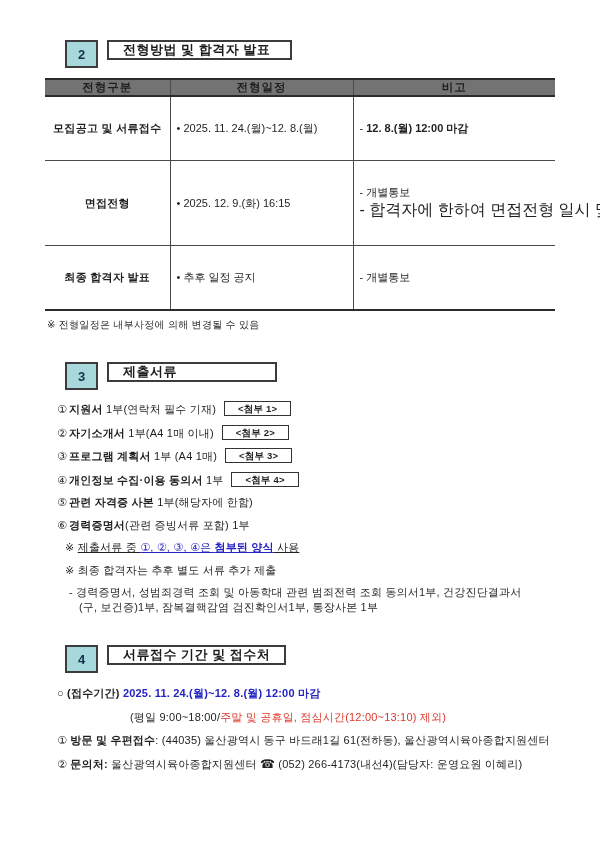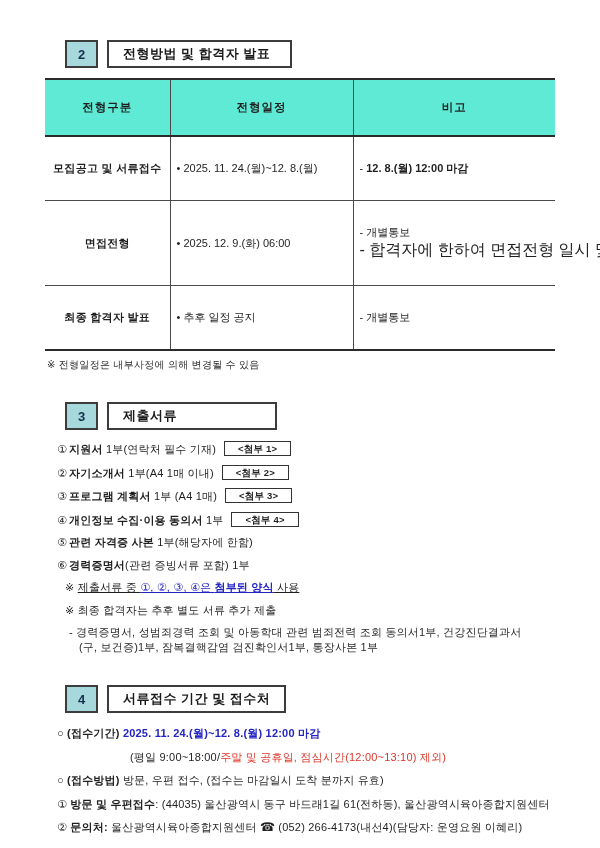--- a/index.html
+++ b/index.html
@@ -11,33 +11,33 @@
     padding:40px 30px 0 45px;
   }
   
   .sec-header { display:flex; align-items:stretch; gap:9px; margin-left:20px; }
   .num-badge {
     width:33px; height:28px; background:#a7d8db; border:2px solid #3c3c3c;
     display:flex; align-items:center; justify-content:center;
     font-weight:bold; font-size:13px; color:#15304d;
   }
   .title-badge {
-    height:28px; min-width:170px; background:#ffffff; border:2px solid #3c3c3c;
+    height:20px; min-width:170px; background:#ffffff; border:2px solid #3c3c3c;
     display:flex; align-items:center; padding:0 14px;
     font-weight:bold; font-size:13px; letter-spacing:0.5px; color:#1a1a1a;
   }
   
   table.sched {
     border-collapse:collapse; table-layout:fixed; width:510px;
     margin-top:10px; font-size:11px;
     border-top:2px solid #2b2b2b; border-bottom:2px solid #2b2b2b;
   }
   table.sched th {
-    background:#5eead4; font-weight:bold; font-size:11.5px;
-    padding:20px 2px; border-bottom:2px solid #2b2b2b; letter-spacing:1px;
+    background:#737373; font-weight:bold; font-size:11.5px;
+    padding:0 2px; border-bottom:2px solid #2b2b2b; letter-spacing:1px;
   }
   table.sched td { border-top:1px solid #4a4a4a; padding:24px 6px; vertical-align:middle; }
   table.sched tr:first-child td { border-top:none; }
   .cdiv { border-left:1px solid #4a4a4a; }
   td.cat { text-align:center; font-weight:bold; padding:7px 2px; letter-spacing:0.3px; }
   .note-line { white-space:nowrap; }
   .note-line.compact { font-size:16px; }
   .bold { font-weight:bold; }
   .tbl-footnote { margin:7px 0 0 2px; font-size:10px; color:#2a2a2a; letter-spacing:0.3px; }
   
@@ -90,21 +90,21 @@
     <tbody>
       <tr>
         <td class="cat">모집공고 및 서류접수</td>
         <td class="cdiv">• 2025. 11. 24.(월)~12. 8.(월)</td>
         <td class="cdiv">
           <div class="note-line"><span>- </span><span class="bold">12. 8.(월) 12:00 마감</span></div>
         </td>
       </tr>
       <tr>
         <td class="cat">면접전형</td>
-        <td class="cdiv">• 2025. 12. 9.(화) 06:00</td>
+        <td class="cdiv">• 2025. 12. 9.(화) 16:15</td>
         <td class="cdiv">
           <div class="note-line">- 개별통보</div>
           <div class="note-line compact">- 합격자에 한하여 면접전형 일시 및 장소 통보</div>
         </td>
       </tr>
       <tr>
         <td class="cat">최종 합격자 발표</td>
         <td class="cdiv">• 추후 일정 공지</td>
         <td class="cdiv">
           <div class="note-line">- 개별통보</div>
@@ -158,23 +158,20 @@
   </div>
 
   <div class="recv">
     <div class="recv-line">
       <span>○ </span><span class="bold">(접수기간) </span><span class="bold blue">2025. 11. 24.(월)~12. 8.(월) 12:00 마감</span>
     </div>
     <div class="recv-line hours">
       <span>(평일 9:00~18:00/</span><span class="red">주말 및 공휴일, 점심시간(12:00~13:10) 제외)</span>
     </div>
     <div class="recv-line">
-      <span>○ </span><span class="bold">(접수방법) </span><span>방문, 우편 접수, (접수는 마감일시 도착 분까지 유효)</span>
-    </div>
-    <div class="recv-line">
       <span>① </span><span class="bold">방문 및 우편접수</span><span>: (44035) 울산광역시 동구 바드래1길 61(전하동), 울산광역시육아종합지원센터</span>
     </div>
     <div class="recv-line">
       <span>② </span><span class="bold">문의처:</span><span> 울산광역시육아종합지원센터 </span><span class="phone-glyph">☎</span><span> (052) 266-4173(내선4)(담당자: 운영요원 이혜리)</span>
     </div>
   </div>
 
 </div>
 
 </body></html>

